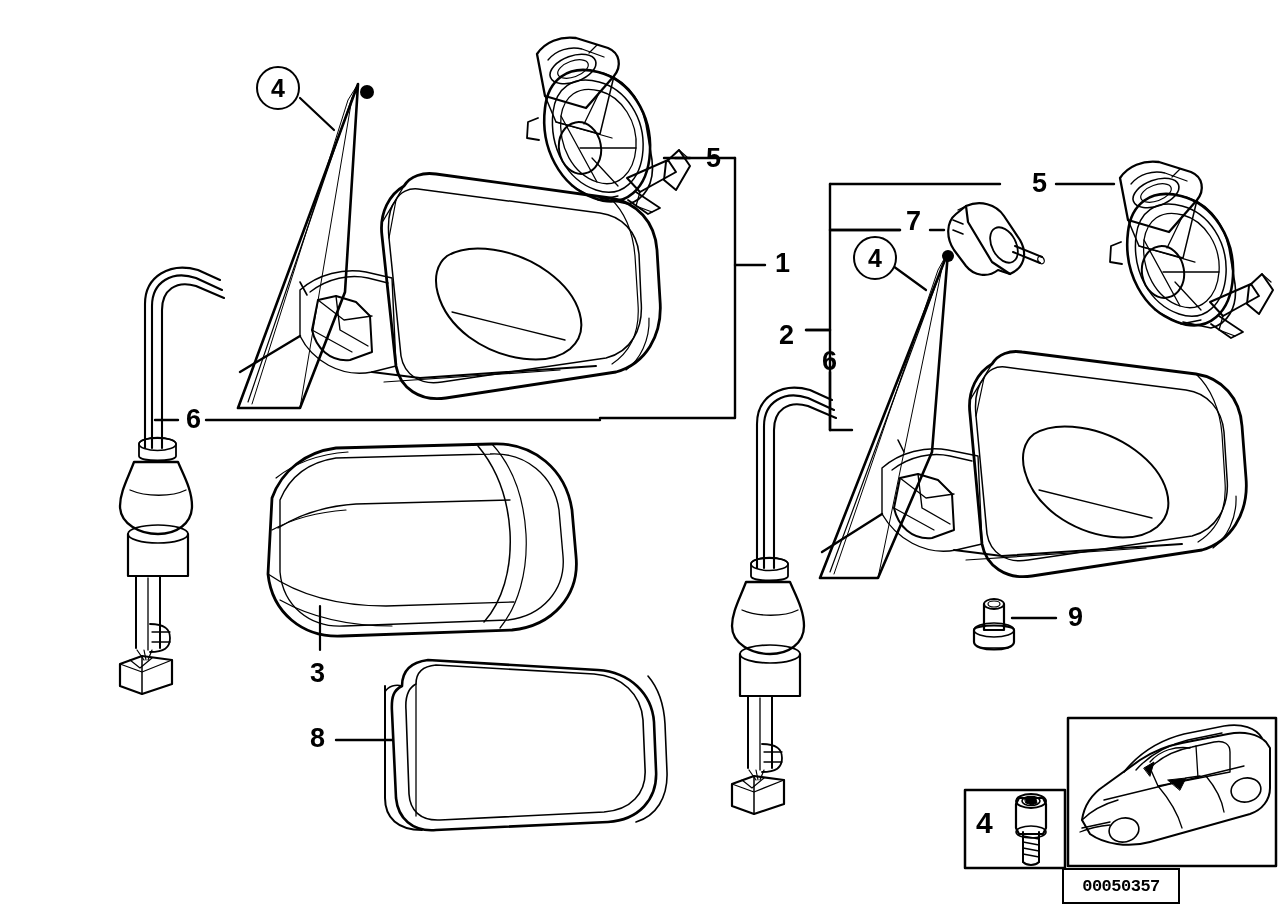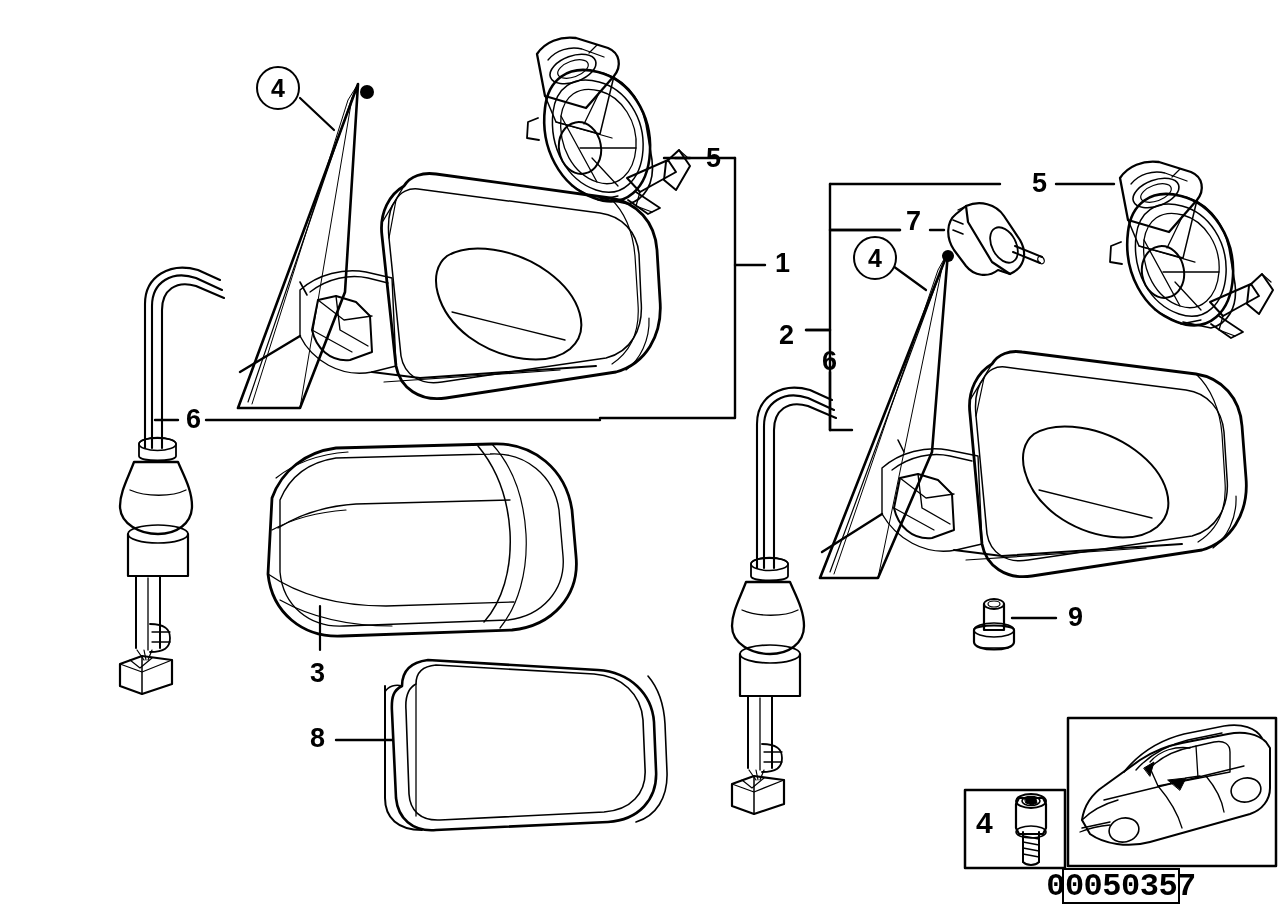--- a/index.html
+++ b/index.html
@@ -42,21 +42,21 @@
     color:#000;
   }
   #diagram-id-box{
     position:absolute;
     left:1062px;top:868px;
     width:114px;height:32px;
     border:2.5px solid #000;
     background:#fff;
     display:flex;align-items:center;justify-content:center;
     font-family:"Liberation Mono","DejaVu Sans Mono",monospace;
-    font-size:32px;
+    font-size:17px;
     font-weight:bold;
     letter-spacing:-0.5px;
     color:#000;
   }
 </style>
 </head>
 <body>
 
 <div id="stage">
 

